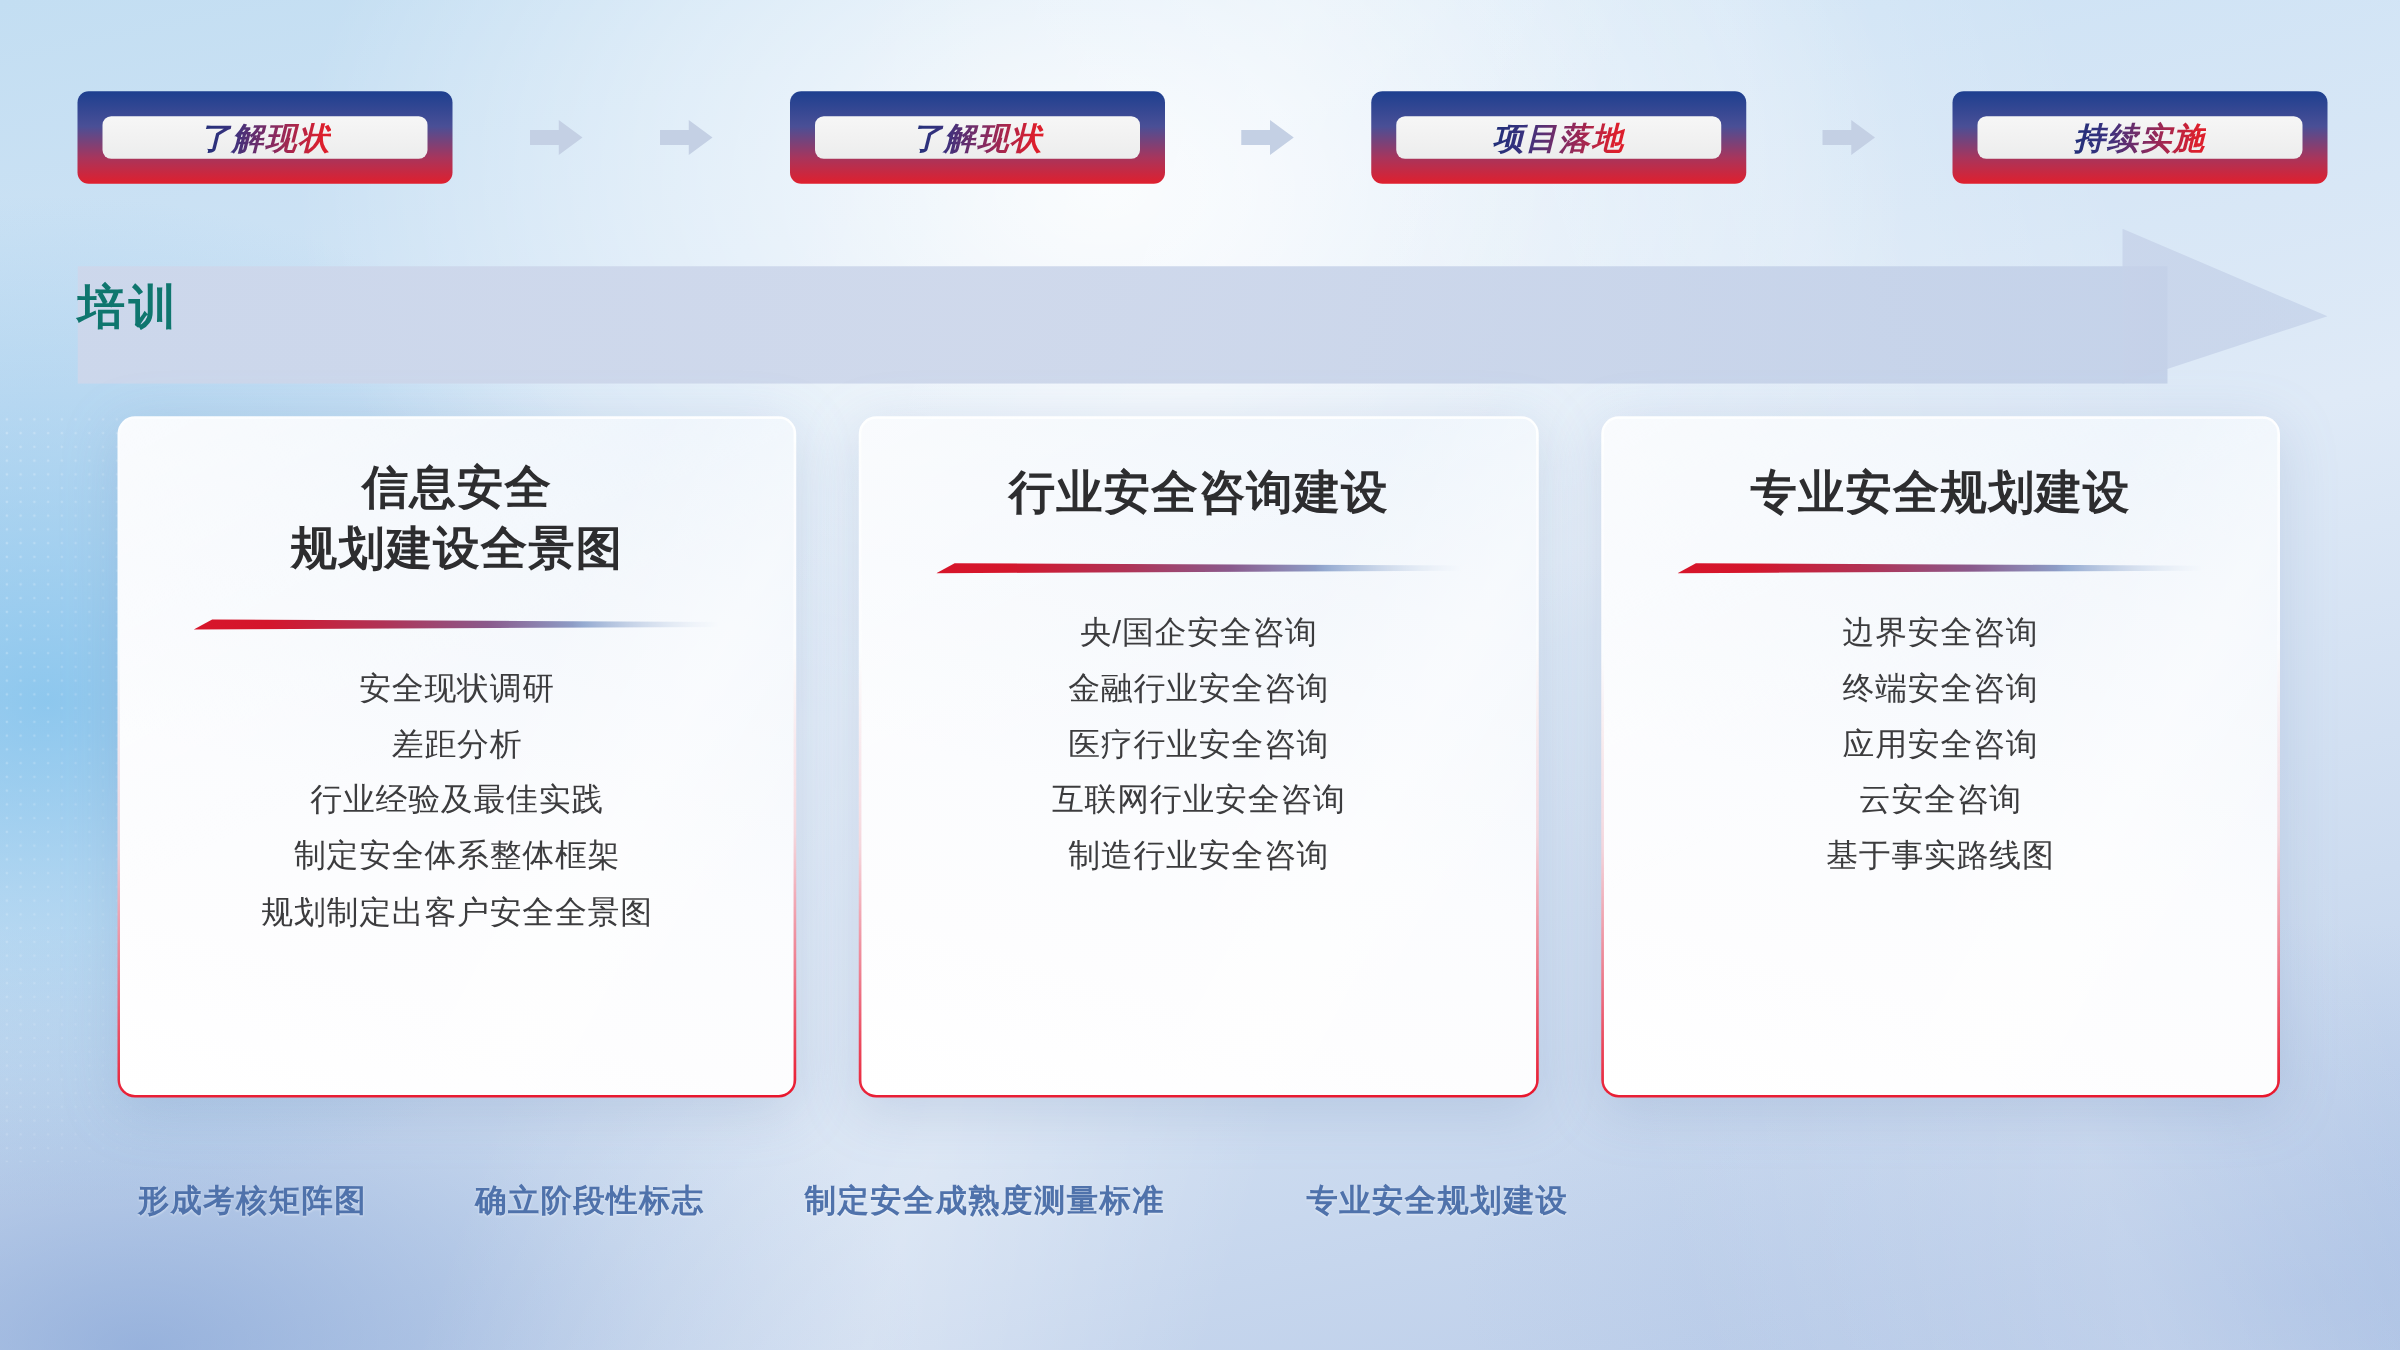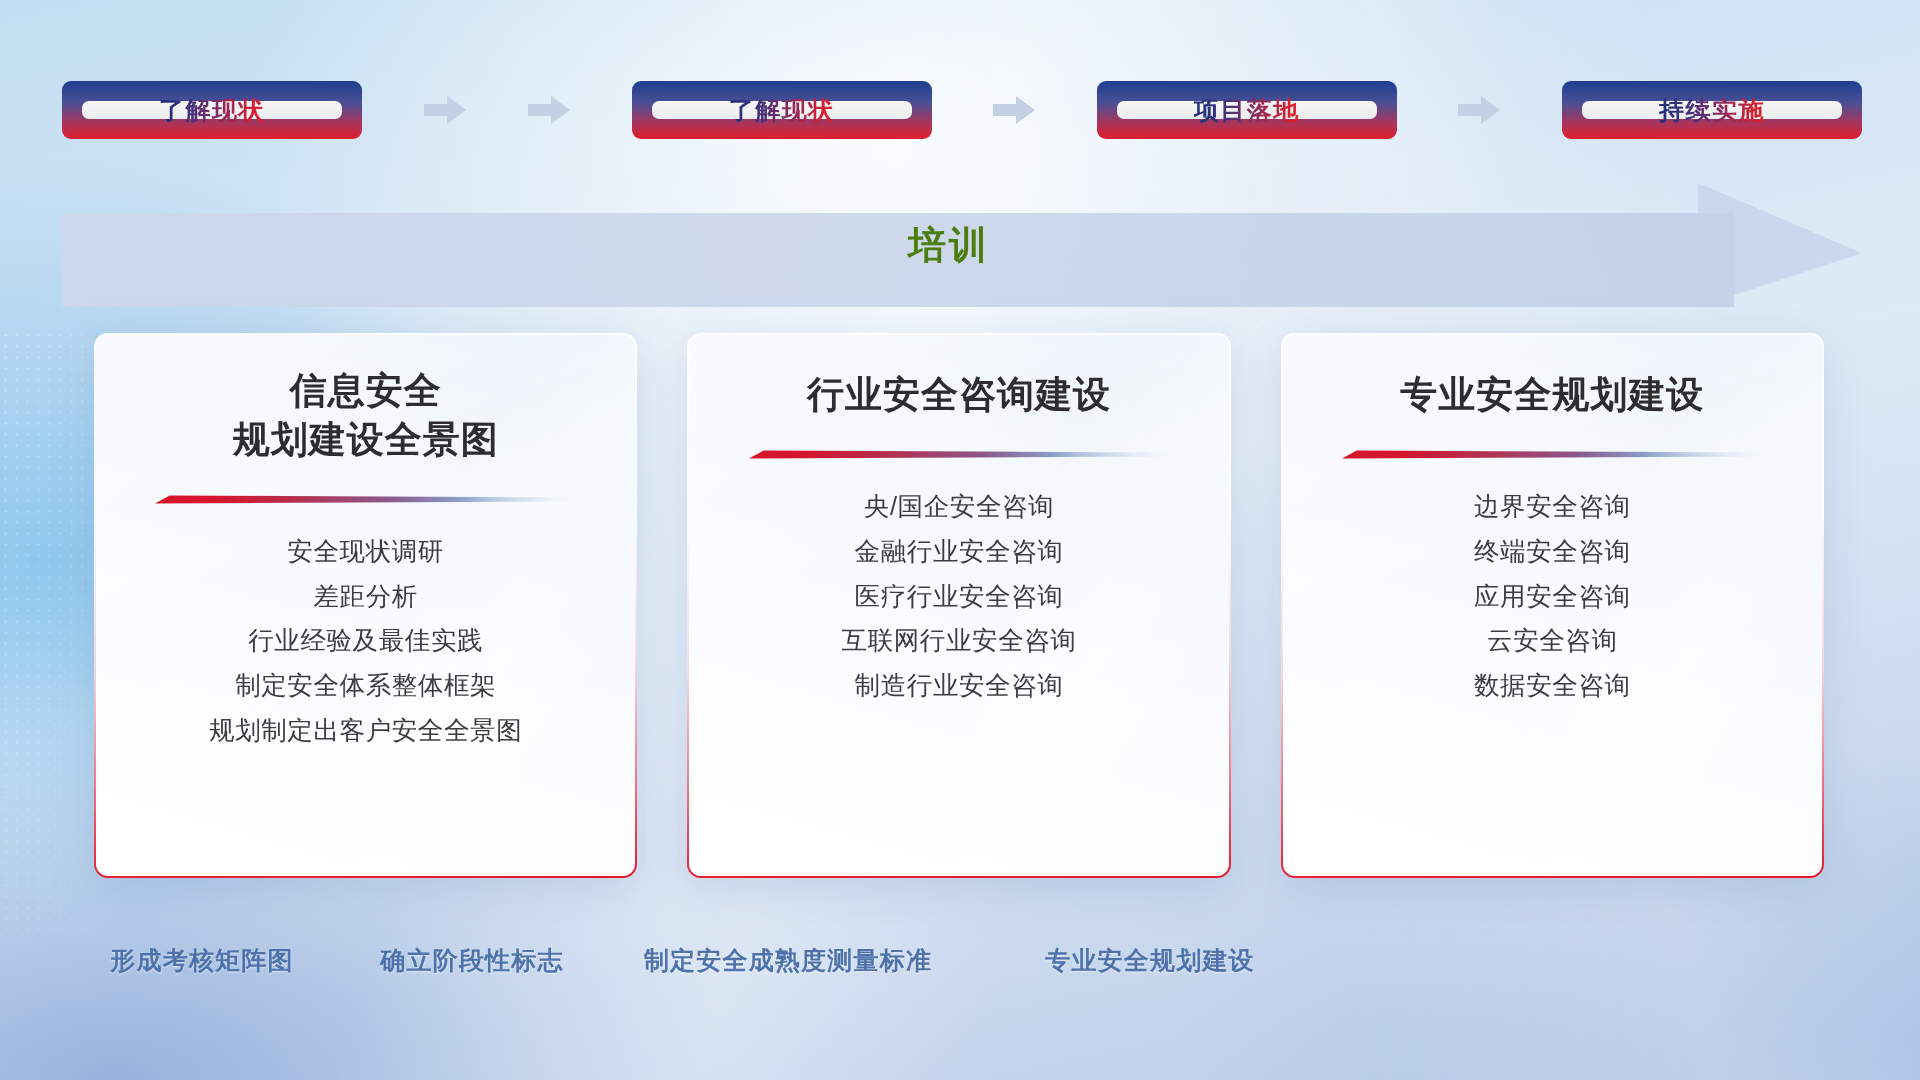--- a/index.html
+++ b/index.html
@@ -35,25 +35,26 @@
             mask-image: linear-gradient(100deg, rgba(0,0,0,.95) 0%, rgba(0,0,0,0) 72%);
   }
 
   
   .steps {
     position: absolute; left: 62px; top: 79px; width: 1800px; height: 62px;
     display: flex; align-items: center; justify-content: space-between;
   }
   .step-box {
     position: relative;
-    width: 300px; height: 58px;
+    width: 300px; height: 74px;
     border-radius: 9px;
     background: linear-gradient(180deg, #1d3f8f 0%, #4a4f96 38%, #a8355c 72%, #e01f2d 100%);
     padding: 20px;
     flex: 0 0 auto;
+    font-style: italic;
   }
   .step-inner {
     width: 100%; height: 100%;
     border-radius: 7px;
     background: linear-gradient(180deg, #f6f6f6 0%, #f1f1f1 55%, #eceded 100%);
     display: flex; align-items: center; justify-content: center;
   }
   .step-label {
     font-size: 25px; font-weight: bold; letter-spacing: 1.5px;
     background: linear-gradient(96deg, #1f2f78 0%, #3a327f 26%, #8c2a5e 58%, #dd1f2c 92%);
@@ -68,22 +69,22 @@
   }
   .step-arrow svg { display:block; width: 100%; height: 100%; }
 
   
   .banner {
     position: absolute; left: 62px; top: 183px; width: 1800px; height: 124px;
   }
   .banner svg { position:absolute; inset:0; width:100%; height:100%; }
   .banner-label {
     position: absolute; left: 0; top: 0; width: 1792px; height: 124px;
-    display: flex; align-items: center; justify-content: center;
-    font-size: 38px; font-weight: bold; color: #4d7c0f;
+    display: flex; align-items: center; 
+    font-size: 38px; font-weight: bold; color: #0f766e;
     letter-spacing: 3px;
     padding-right: 18px;
     font-family: Liberation Serif, serif;
   }
 
   
   .cards {
     position: absolute; left: 94px; top: 333px; width: 1730px; height: 545px;
     display: flex; gap: 50px;
   }
@@ -339,21 +340,21 @@
               </mask>
           </defs>
           <path d="M14 2.5 L400 4.5 L400 8.5 L0 10.5 Z" fill="url(#div3)" mask="url(#divMask3)"></path>
         </svg>
       </div>
       <ul class="card-list">
         <li>边界安全咨询</li>
         <li>终端安全咨询</li>
         <li>应用安全咨询</li>
         <li>云安全咨询</li>
-        <li>数据安全咨询</li>
+        <li>基于事实路线图</li>
       </ul>
     </div>
   </div>
 
 </div>
 
 <div class="bottom-labels">
   <span class="bottom-label" style="left:202px; top:20px;">形成考核矩阵图</span>
   <span class="bottom-label" style="left:472px; top:20px;">确立阶段性标志</span>
   <span class="bottom-label" style="left:788px; top:20px;">制定安全成熟度测量标准</span>

